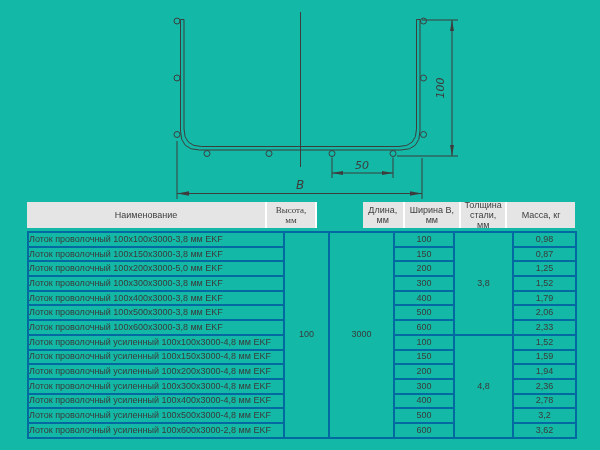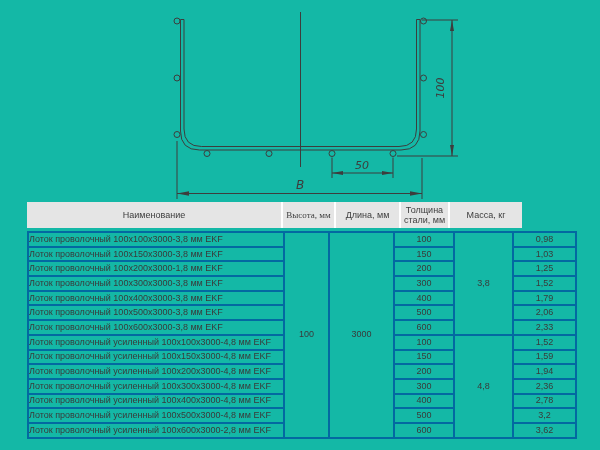--- a/index.html
+++ b/index.html
@@ -12,21 +12,21 @@
 
   .spec-table { position:absolute; left:27px; top:202px; width:548px; }
   .hdr { display:flex; width:548px; }
   .hdr-cell {
     box-sizing:border-box; background:#e5e5e5; height:26px;
     display:flex; align-items:center; justify-content:center; text-align:center;
     font-size:9px; line-height:10px; color:#3d3d3d;
     border-right:2px solid #ffffff; padding:0 2px;
   }
   .hdr-cell:last-child { border-right:none; }
-  .c0 { width:256px; } .c1 { width:53px;font-family:Liberation Serif, serif; } .c2 { width:65px; }
+  .c0 { width:256px; } .c1 { width:53px;font-family:Liberation Serif, serif; } .c2 { width:44px;margin-left:46px; }
   .c3 { width:60px; } .c4 { width:49px; } .c5 { width:72px; }
 
   table.body {
     margin-top:3px; border-collapse:collapse; table-layout:fixed; width:548px;
   }
   table.body td {
     border:2px solid #0369a1; font-size:9px; line-height:11px; color:#3a3a3a;
     height:12.7px; padding:0; overflow:hidden; white-space:nowrap;
   }
   td.name { text-align:left; padding-left:5px; }
@@ -89,20 +89,21 @@
     <text class="dim-text" font-size="11" text-anchor="middle" transform="translate(444,88) rotate(-90)">100</text>
     <text class="dim-text" font-size="11" text-anchor="middle" x="362" y="169">50</text>
     <text class="dim-text" font-size="12" text-anchor="middle" x="300" y="189">B</text>
   </svg>
 
   <div class="spec-table">
     <div class="hdr">
       <div class="hdr-cell c0">Наименование</div>
       <div class="hdr-cell c1">Высота, мм</div>
       <div class="hdr-cell c2">Длина, мм</div>
+      <div class="hdr-cell c3">Ширина B, мм</div>
       <div class="hdr-cell c4">Толщина стали, мм</div>
       <div class="hdr-cell c5">Масса, кг</div>
     </div>
 
     <table class="body">
       <colgroup>
           <col style="width:256px">
           <col style="width:45px">
           <col style="width:65px">
           <col style="width:60px">
@@ -114,24 +115,24 @@
           <td class="name">Лоток проволочный 100x100x3000-3,8 мм EKF</td>
           <td class="num" rowspan="14">100</td>
           <td class="num" rowspan="14">3000</td>
           <td class="num">100</td>
           <td class="num" rowspan="7">3,8</td>
           <td class="num">0,98</td>
         </tr>
         <tr>
           <td class="name">Лоток проволочный 100x150x3000-3,8 мм EKF</td>
           <td class="num">150</td>
-          <td class="num">1,03</td>
+          <td class="num">0,87</td>
         </tr>
         <tr>
-          <td class="name">Лоток проволочный 100x200x3000-1,8 мм EKF</td>
+          <td class="name">Лоток проволочный 100x200x3000-5,0 мм EKF</td>
           <td class="num">200</td>
           <td class="num">1,25</td>
         </tr>
         <tr>
           <td class="name">Лоток проволочный 100x300x3000-3,8 мм EKF</td>
           <td class="num">300</td>
           <td class="num">1,52</td>
         </tr>
         <tr>
           <td class="name">Лоток проволочный 100x400x3000-3,8 мм EKF</td>

